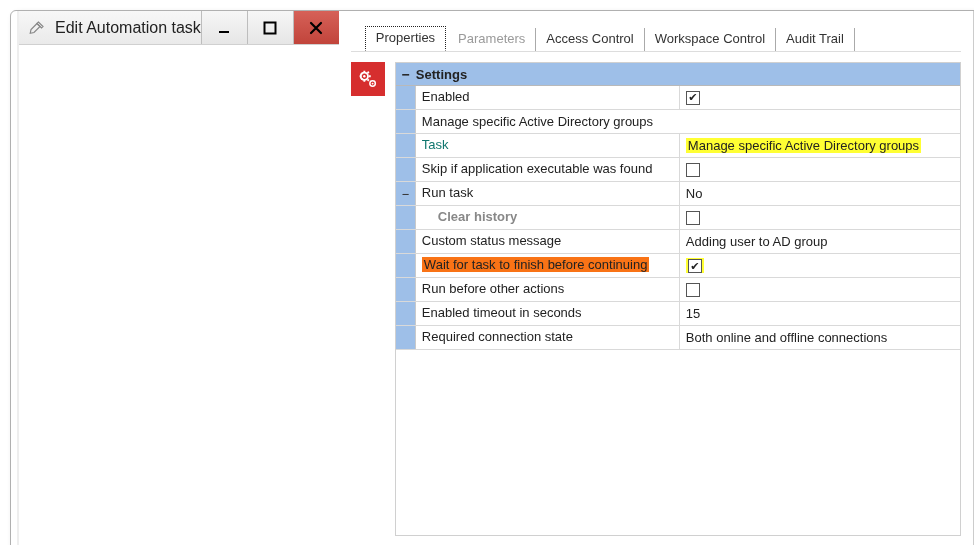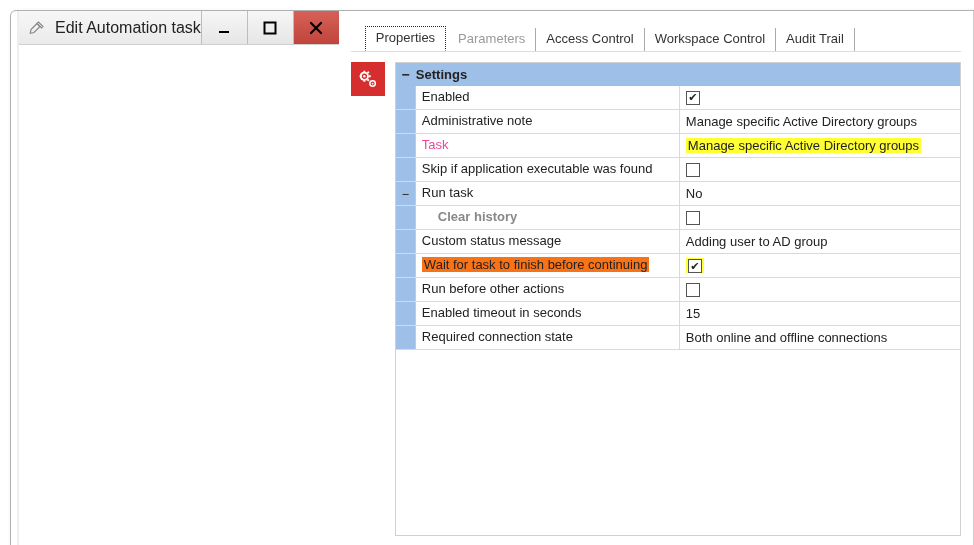--- a/index.html
+++ b/index.html
@@ -155,21 +155,21 @@
     white-space: nowrap;
     overflow: hidden;
   }
   .row .label.indented { padding-left: 22px; color:#888;font-weight:bold; }
   .row .value {
     flex: 1;
     padding: 3px 6px;
     display: flex;
     align-items: center;
   }
-  .row .label.link { color: #ec4899; }
+  .row .label.link { color: #0f766e; }
   .highlight { background: #f97316; display: inline; padding: 0px 2px; }
   .hl-cell .inner { background:#ffff33; padding:0 2px; display:inline; }
   .chk {
     width:14px;height:14px;border:1px solid #555; background:#fff;
     display:inline-flex;align-items:center;justify-content:center;
     font-size:11px; line-height:11px;
   }
   .chk.checked::after { content:"✔"; font-size:11px; }
   .fill {
     flex:1;
@@ -238,21 +238,20 @@
           <div class="row">
             <div class="gutter"></div>
             <div class="label">Enabled</div>
             <div class="value">
                 <span class="chk checked"></span>
               </div>
           </div>
 
           <div class="row">
             <div class="gutter"></div>
-            <div class="label">Administrative note</div>
             <div class="value">Manage specific Active Directory groups</div>
           </div>
 
           <div class="row">
             <div class="gutter"></div>
             <div class="label link">Task</div>
             <div class="value hl-cell">
                 <span class="inner">Manage specific Active Directory groups</span>
               </div>
           </div>

